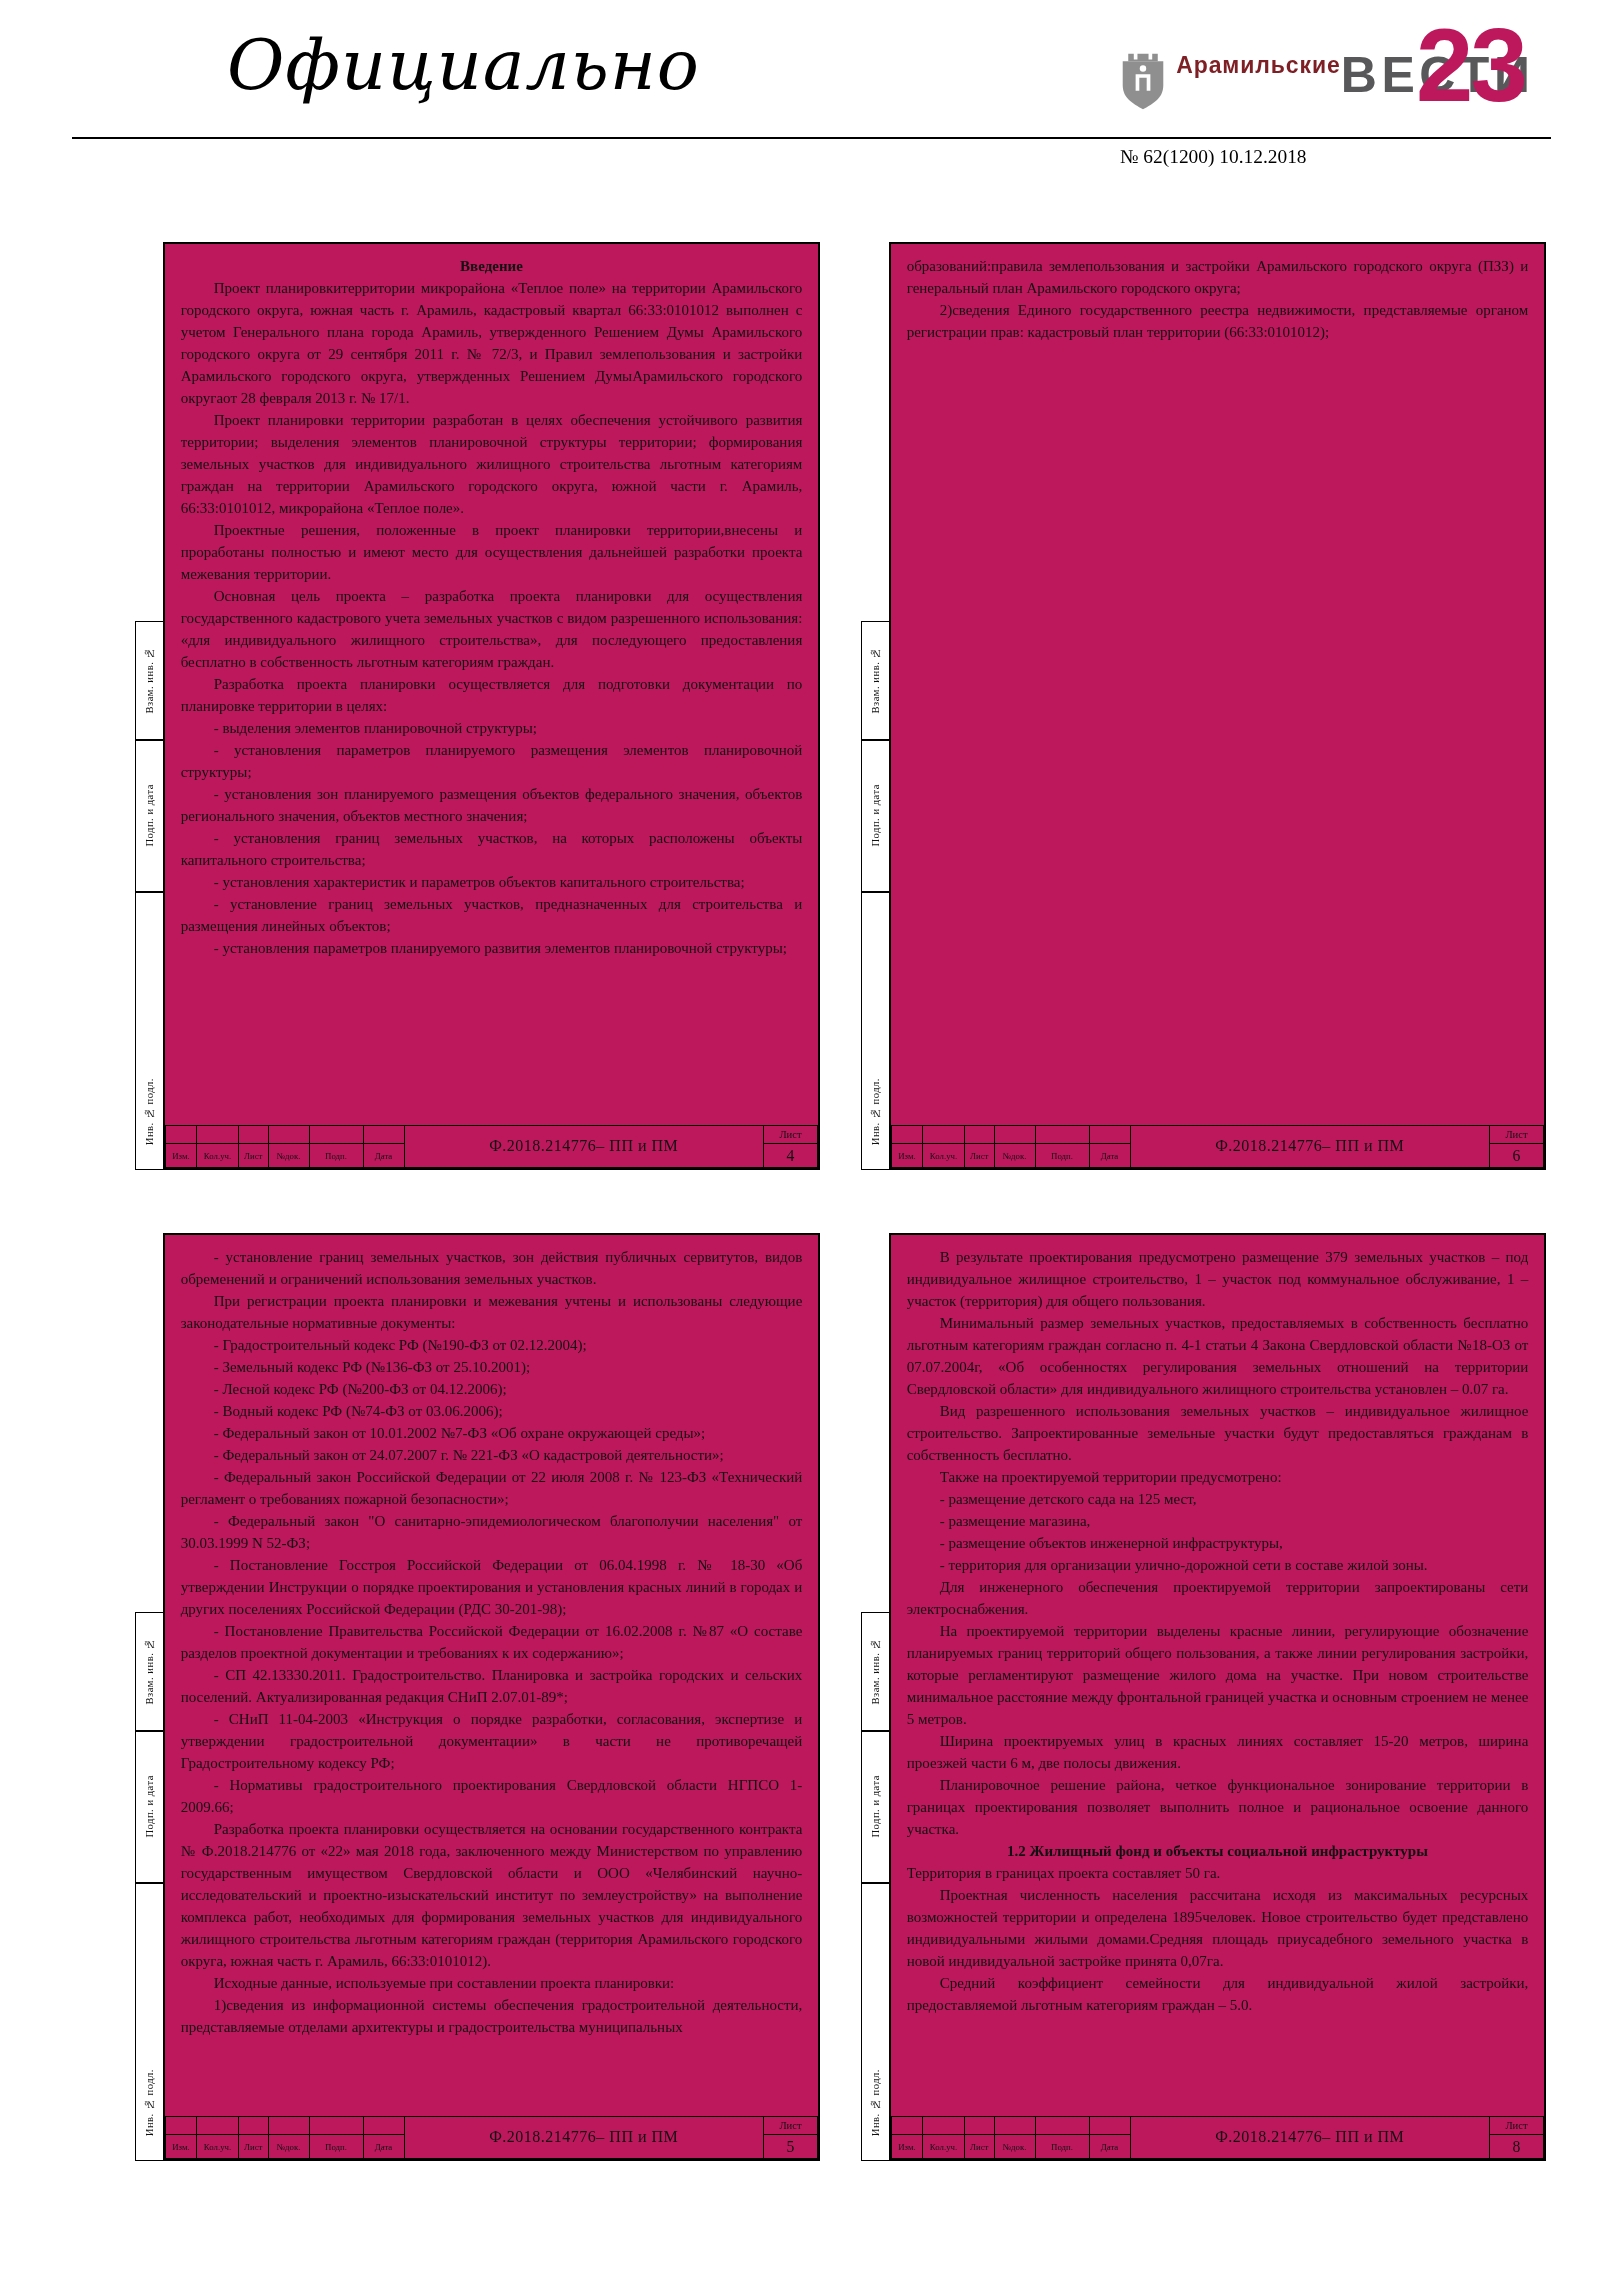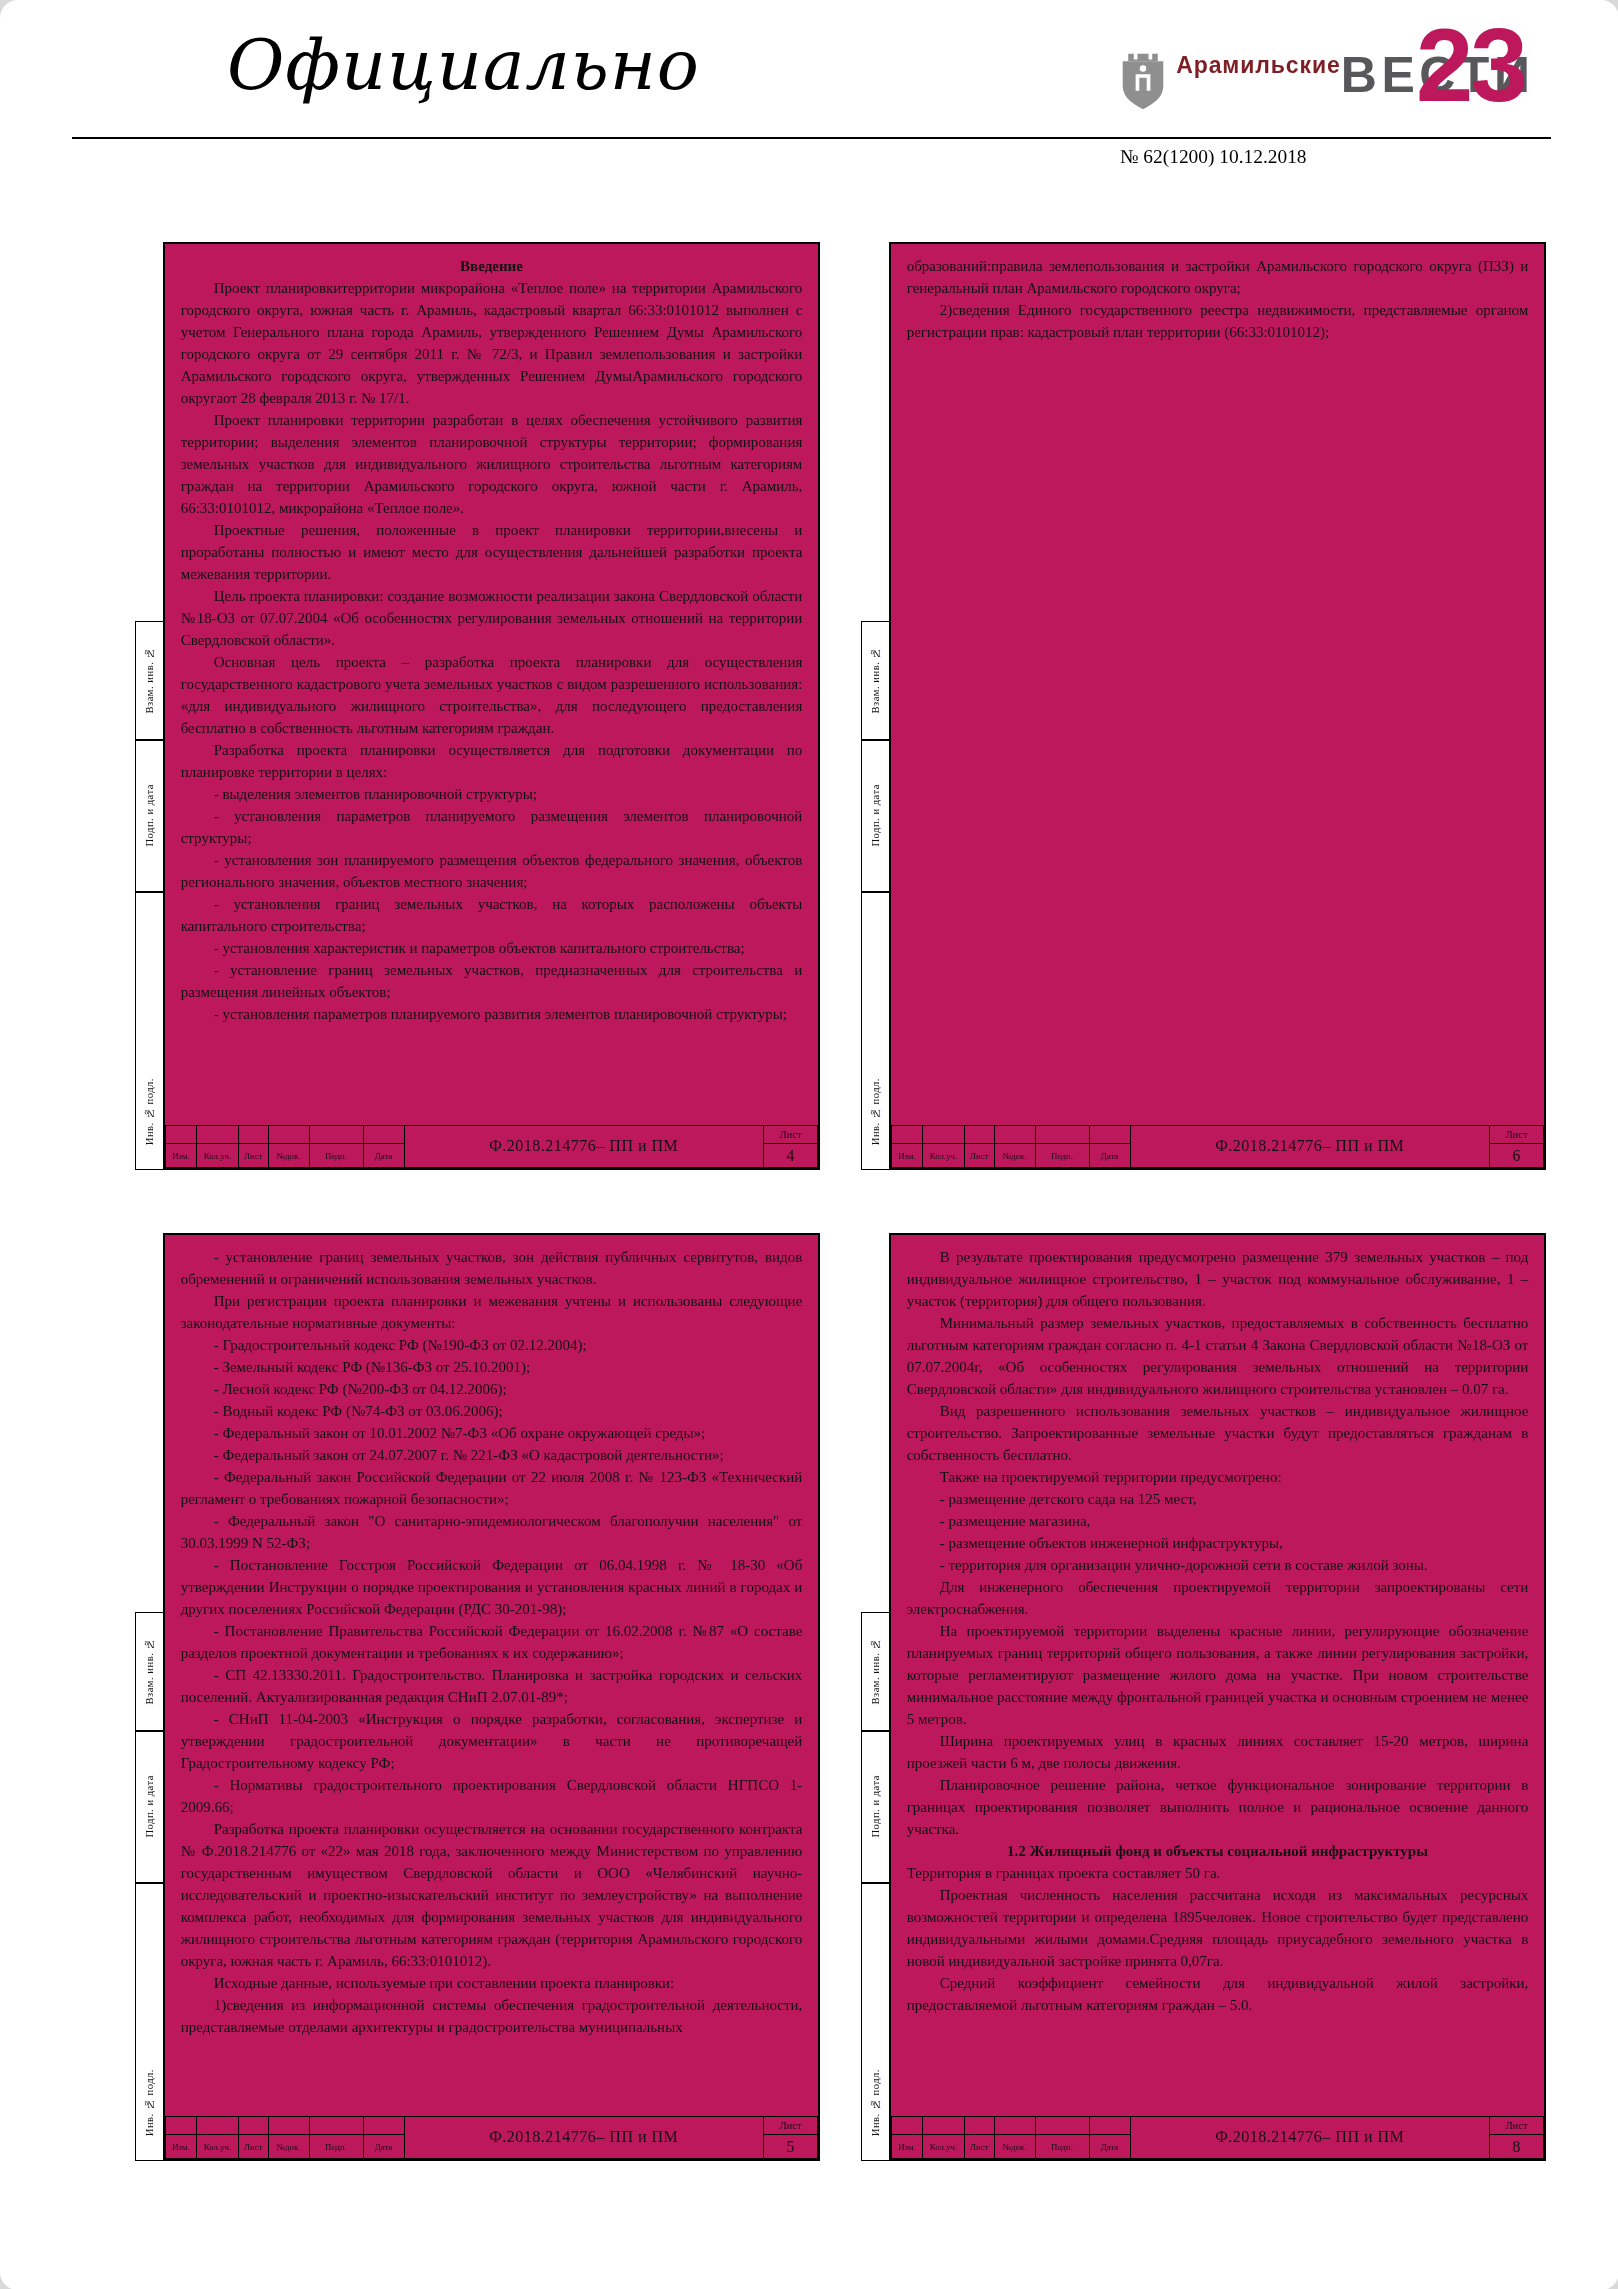--- a/index.html
+++ b/index.html
@@ -1,17 +1,17 @@
 <!DOCTYPE html>
 <html style="--brand-red: #7d1f24; --brand-gray: #58585a;font-size:14.8px"><head>
 <meta charset="utf-8">
 <style>
   html,body{margin:0;padding:0;background:#d9d9d9;}
   .page{position:relative;width:1619px;height:2290px;background:#ffffff;margin:0 auto;
-        font-family:"Liberation Serif",serif;color:#111;overflow:hidden;border-radius:18px;}
+        font-family:"Liberation Serif",serif;color:#111;overflow:hidden;}
 
   
   .section-title{position:absolute;left:227px;top:24px;font-family:"DejaVu Serif",serif;
         font-style:italic;font-size:70px;letter-spacing:0.9px;color:#000;}
   .brand{position:absolute;left:1119px;top:52px;display:flex;align-items:flex-start;gap:9.2px;}
   .crest{width:48px;height:59px;flex:0 0 auto;}
   .brand-col{display:flex;flex-direction:row;}
   .brand-top{font-family:"Liberation Sans",sans-serif;font-weight:bold;font-size:23px;
         color:var(--brand-red,#7d1f24);letter-spacing:0.9px;}
   .brand-main{font-family:"Liberation Sans",sans-serif;font-weight:bold;font-size:50px;line-height:0.95;
@@ -89,21 +89,20 @@
       <div class="side-cell c3">
             <span class="vtext">Инв. № подл.</span>
           </div>
     </div>
     <div class="frame">
       <div class="content">
             <p class="ph">Введение</p>
             <p class="pp">Проект планировкитерритории микрорайона «Теплое поле» на территории Арамильского городского округа, южная часть г. Арамиль, кадастровый квартал 66:33:0101012 выполнен с учетом Генерального плана города Арамиль, утвержденного Решением Думы Арамильского городского округа от 29 сентября 2011 г. № 72/3, и Правил землепользования и застройки Арамильского городского округа, утвержденных Решением ДумыАрамильского городского округаот 28 февраля 2013 г. № 17/1.</p>
             <p class="pp">Проект планировки территории разработан в целях обеспечения устойчивого развития территории; выделения элементов планировочной структуры территории; формирования земельных участков для индивидуального жилищного строительства льготным категориям граждан на территории Арамильского городского округа, южной части г. Арамиль, 66:33:0101012, микрорайона «Теплое поле».</p>
             <p class="pp">Проектные решения, положенные в проект планировки территории,внесены и проработаны полностью и имеют место для осуществления дальнейшей разработки проекта межевания территории.</p>
-            <p class="pp">Цель проекта планировки: создание возможности реализации закона Свердловской области №18-ОЗ от 07.07.2004 «Об особенностях регулирования земельных отношений на территории Свердловской области».</p>
             <p class="pp">Основная цель проекта – разработка проекта планировки для осуществления государственного кадастрового учета земельных участков с видом разрешенного использования: «для индивидуального жилищного строительства», для последующего предоставления бесплатно в собственность льготным категориям граждан.</p>
             <p class="pp">Разработка проекта планировки осуществляется для подготовки документации по планировке территории в целях:</p>
             <p class="pp">- выделения элементов планировочной структуры;</p>
             <p class="pp">- установления параметров планируемого размещения элементов планировочной структуры;</p>
             <p class="pp">- установления зон планируемого размещения объектов федерального значения, объектов регионального значения, объектов местного значения;</p>
             <p class="pp">- установления границ земельных участков, на которых расположены объекты капитального строительства;</p>
             <p class="pp">- установления характеристик и параметров объектов капитального строительства;</p>
             <p class="pp">- установление границ земельных участков, предназначенных для строительства и размещения линейных объектов;</p>
             <p class="pp">- установления параметров планируемого развития элементов планировочной структуры;</p>
           </div>

